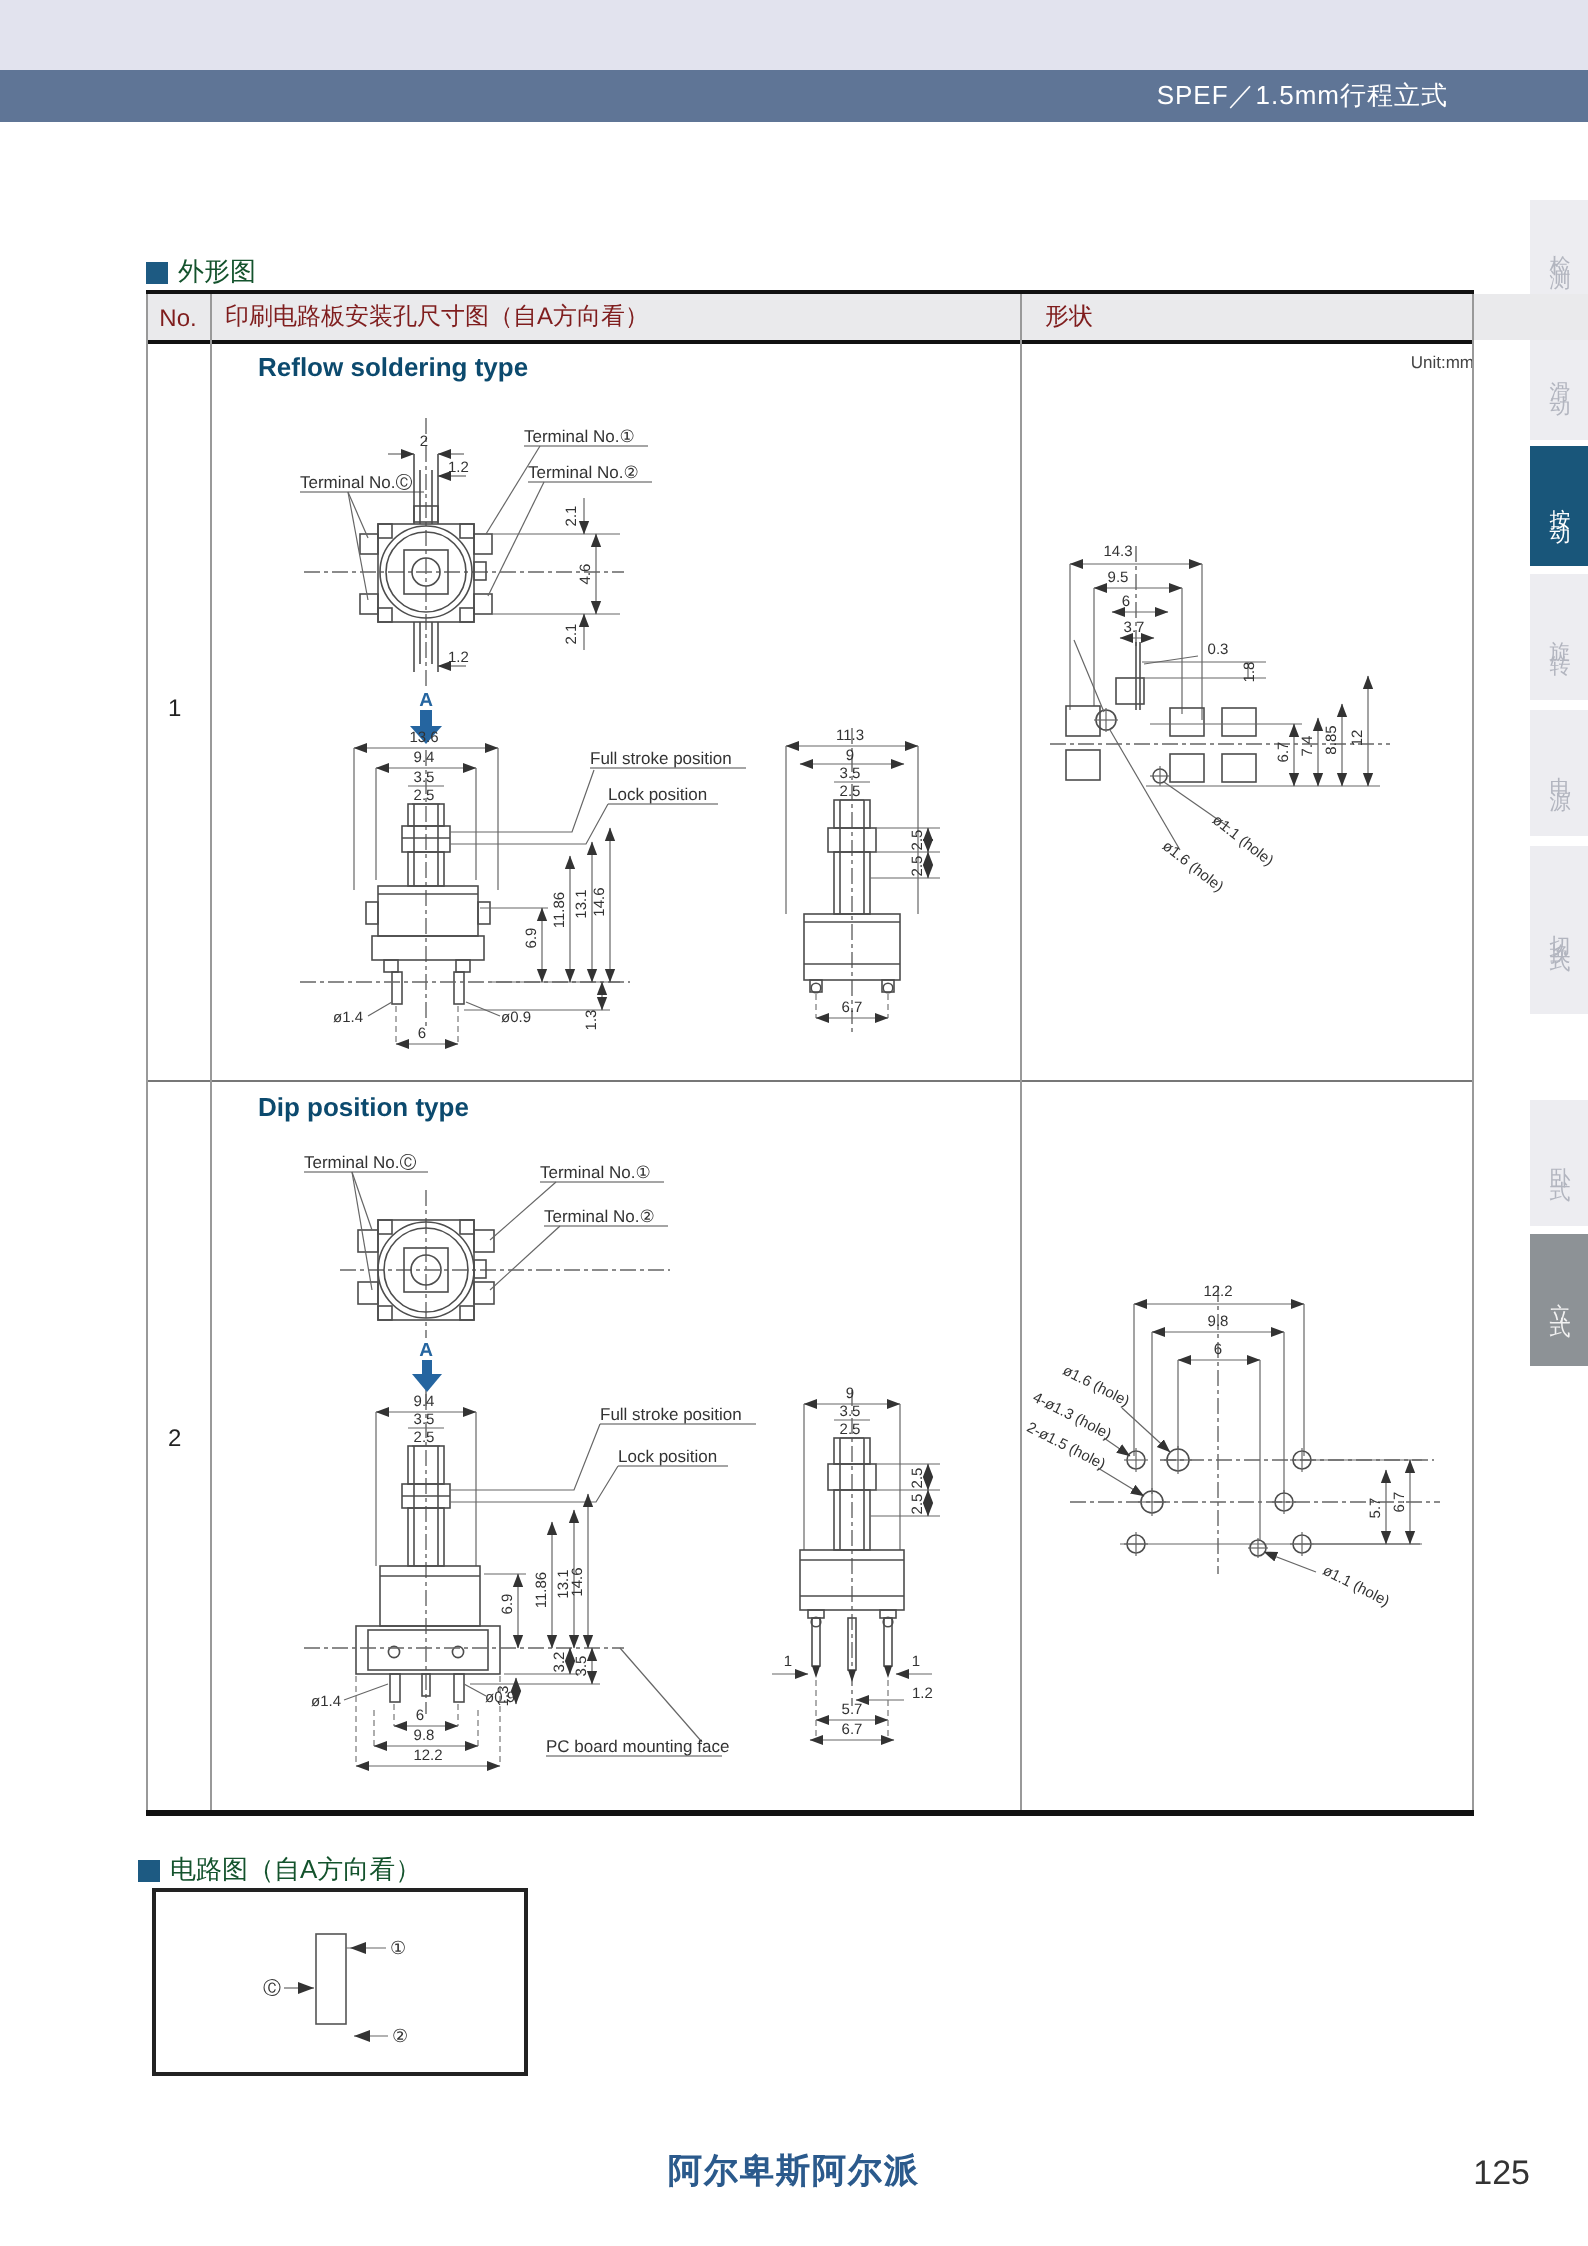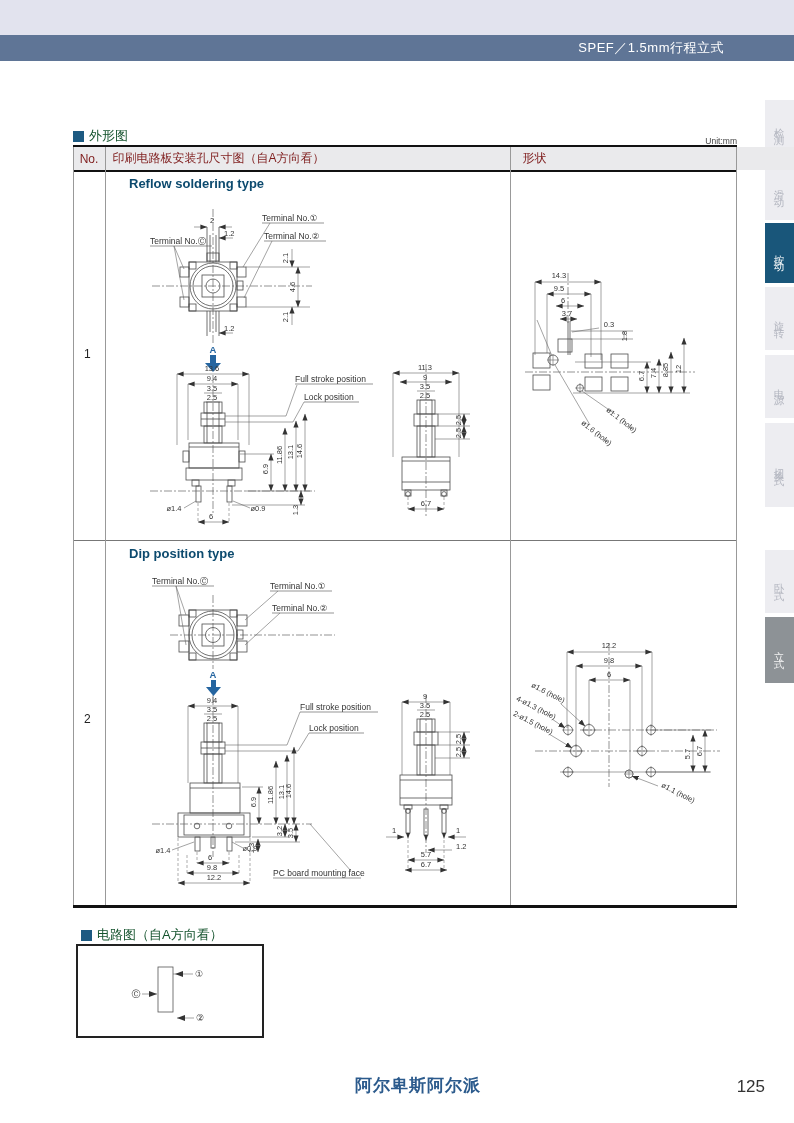--- a/index.html
+++ b/index.html
@@ -10,40 +10,40 @@
         color:#fff;font-size:13px;display:flex;align-items:center;justify-content:flex-end;
         padding-right:70px;box-sizing:border-box;letter-spacing:.5px;}
   .tab{position:absolute;left:765px;width:29px;display:flex;align-items:center;justify-content:center;
        writing-mode:vertical-rl;text-orientation:upright;font-size:10.5px;letter-spacing:7px;
        background:#ededf1;color:#b2b5bf;box-sizing:border-box;}
   .tab.t3{letter-spacing:4px;}
   .tab.active{background:#19567a;color:#ffffff;}
   .tab.dark{background:#8d9296;color:#f2f2f2;}
   .shead{position:absolute;display:flex;align-items:center;font-size:13px;color:#14532d;}
   .sq{width:11px;height:11px;background:#1d5a82;margin-right:5px;flex:none;}
-  .unit{position:absolute;font-size:8.5px;color:#444;}
+  .unit{position:absolute;font-size:8.5px;color:#444;margin-top:40px;}
   .hl,.vl{position:absolute;background:#999;}
   .thead{position:absolute;left:73px;top:147px;width:772px;height:23px;background:#eaeaec;
          display:flex;font-size:12px;color:#7f1d1d;}
   .thead div{display:flex;align-items:center;justify-content:center;box-sizing:border-box;}
   .typ{position:absolute;font-weight:bold;font-size:13px;color:#0c4a6e;padding-left:12px;}
   .rno{position:absolute;font-size:12px;color:#222;}
   svg.draw{position:absolute;overflow:visible;}
   .draw line,.draw rect,.draw circle,.draw path,.draw polyline{stroke:#4d4d4d;stroke-width:.8;fill:none;}
   .draw .thin{stroke-width:.6;stroke:#666;}
   .draw .cl{stroke-dasharray:8 2 2 2;stroke-width:.7;stroke:#666;}
   .draw .dsh{stroke-dasharray:3 2;stroke-width:.6;stroke:#777;}
   .draw text{fill:#333;font-size:7.5px;stroke:none;font-family:inherit;}
   .draw text.lb{font-size:8.5px;}
   .draw text.bl{fill:#2565a0;font-size:9.5px;font-weight:bold;}
   .draw .u{stroke:#4d4d4d;stroke-width:.6;}
   .draw polygon.ah{fill:#333;stroke:none;}
   .draw .blf{fill:#2565a0;stroke:none;}
   .brand{position:absolute;left:50%;transform:translateX(-50%);top:1074px;font-size:17px;
-         font-weight:bold;color:#2b5a8c;letter-spacing:1px;margin-left:21px;}
+         font-weight:bold;color:#2b5a8c;letter-spacing:1px;}
   .pageno{position:absolute;right:29px;top:1077px;font-size:17px;color:#333;}
 </style>
 </head>
 <body>
 
 <div class="page">
 
   <div class="topband"></div>
   <div class="hbar">
     <span>SPEF／1.5mm行程立式</span>
@@ -592,21 +592,21 @@
     <g>
       <line class="thin" x1="152" y1="95" x2="206" y2="95"></line>
       <line class="thin" x1="152" y1="137" x2="206" y2="137"></line>
       <line class="thin" x1="188" y1="100" x2="188" y2="137" marker-start="url(#ar)" marker-end="url(#ar)"></line>
       <text transform="rotate(-90 185 119)" x="185" y="119" text-anchor="middle">5.7</text>
       <line class="thin" x1="200" y1="95" x2="200" y2="137" marker-start="url(#ar)" marker-end="url(#ar)"></line>
       <text transform="rotate(-90 197 116)" x="197" y="116" text-anchor="middle">6.7</text>
     </g>
   </svg>
 
-  <div class="shead" style="left:81px;top:926px">
+  <div class="shead" style="left:69px;top:926px">
     <span class="sq"></span>
     <span>电路图（自A方向看）</span>
   </div>
   <svg class="draw" style="left:76px;top:944px" width="188" height="94" viewBox="0 0 188 94">
     <rect x="1" y="1" width="186" height="92" style="stroke:#222;stroke-width:2"></rect>
     <rect x="82" y="23" width="15" height="45" style="stroke:#555"></rect>
     <text x="60" y="53" text-anchor="middle" style="font-size:9px">Ⓒ</text>
     <line class="thin" x1="66" y1="50" x2="81" y2="50"></line>
     <polygon class="ah" points="81,50 73,47 73,53"></polygon>
     <text x="123" y="33" text-anchor="middle" style="font-size:9px">①</text>

